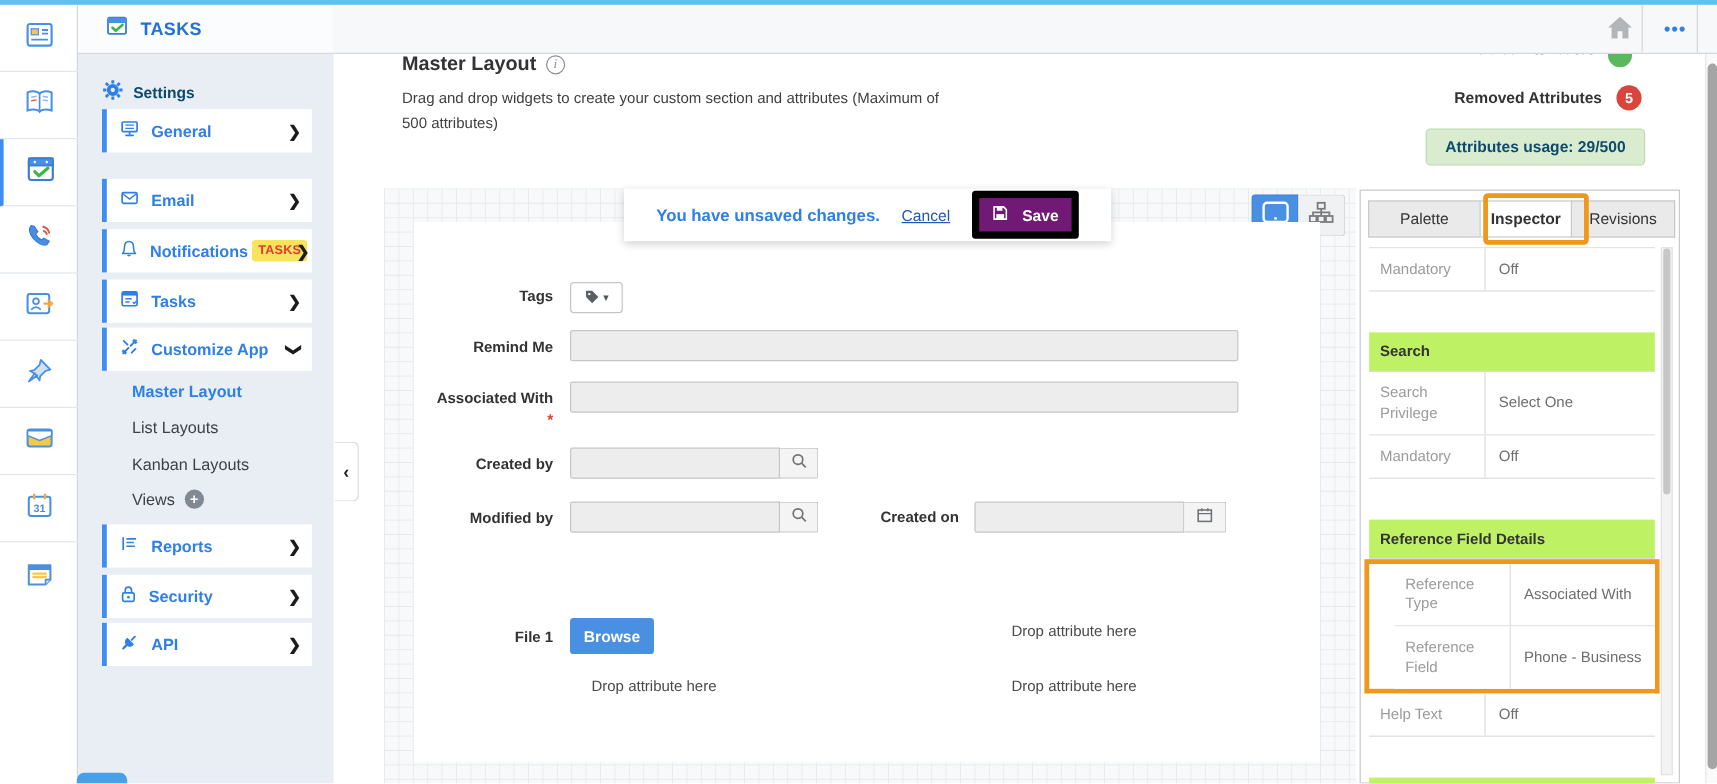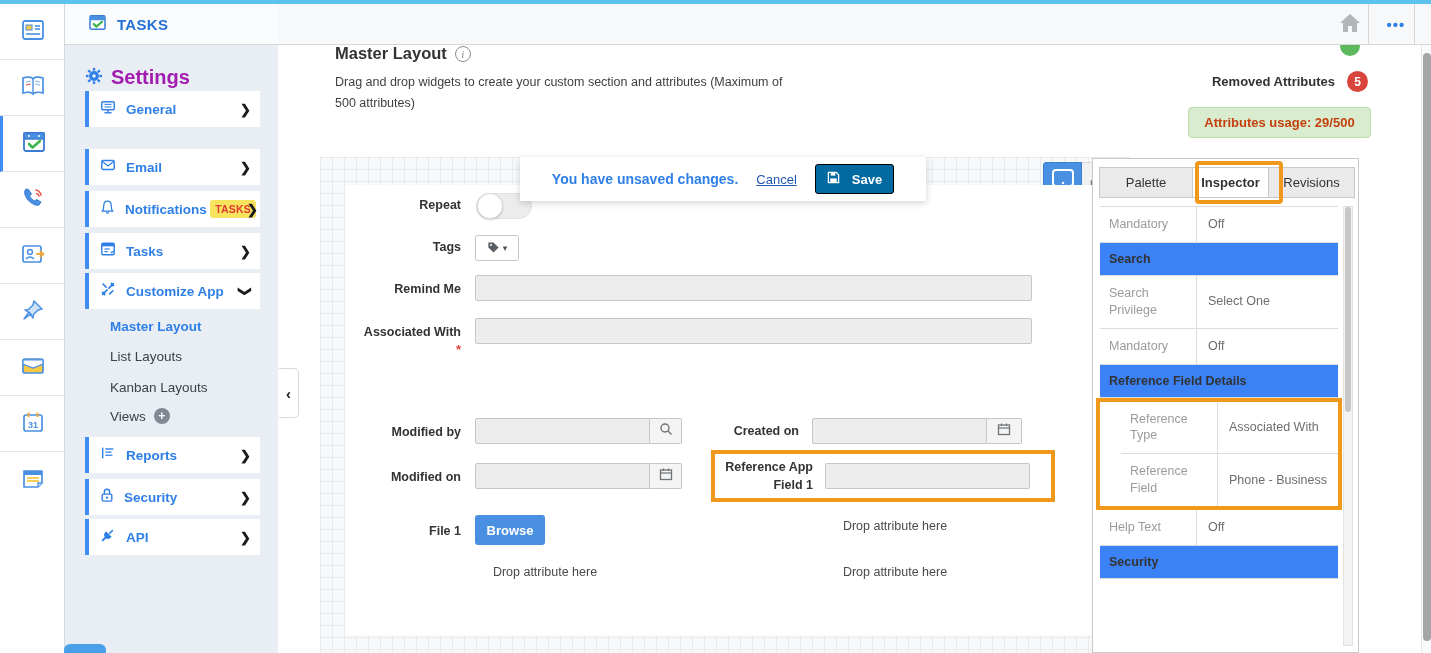--- a/index.html
+++ b/index.html
@@ -16,21 +16,21 @@
   .rail-cell { width:65px; height:56px; border-bottom:1px solid #e2e6ea; display:flex; align-items:center; justify-content:center; cursor:pointer; }
   .rail-cell.active { border-left:3px solid #3f8cf3; }
   .rail-cell:nth-child(n+7){ border-bottom:1px solid #e2e6ea; }
   .rail-cell.blank { border-bottom:none; }
 
   
   .sidebar { left:65px; top:4px; width:213px; height:649px; background:#e9edf4; z-index:3; }
   .sb-header { position:absolute; left:0; top:0; width:213px; height:41px; background:#fbfcfd; border-bottom:1px solid #d5d9de; display:flex; align-items:center; padding-left:22px; }
   .sb-title { color:#2471d6; font-size:15px; font-weight:bold; margin-left:9px; letter-spacing:.3px; }
   .settings-row { position:absolute; left:20px; top:62px; display:flex; align-items:center; }
-  .settings-label { color:#a21caf; font-size:20px; font-weight:bold; margin-left:8px; }
+  .settings-label { color:#0c4a6e; font-size:13px; font-weight:bold; margin-left:8px; }
   .sb-divider { position:absolute; left:20px; top:94px; width:175px; height:1px; background:#d6dbe3; }
   .card { position:absolute; left:20px; width:175px; height:36px; background:#fff; border-left:4px solid #3f8cf3; display:flex; align-items:center; padding-left:11px; cursor:pointer; }
   .card-label { color:#2e7fe6; font-size:13.5px; font-weight:bold; margin-left:10px; white-space:nowrap; }
   .chev { position:absolute; right:9px; color:#1b1b1b; font-size:13px; font-weight:bold; }
   .chev.down { transform:rotate(90deg); }
   .beta { position:absolute; right:4px; background:#f8e35c; color:#e03c31; font-size:10.5px; font-weight:bold; padding:3px 5px; border-radius:3px; letter-spacing:.2px; }
   .beta + .chev { right:2px; z-index:2; }
   .subitem { position:absolute; left:45px; font-size:13.5px; color:#3c4248; cursor:pointer; white-space:nowrap; display:flex; align-items:center; }
   .subitem.active { color:#2e7fe6; font-weight:bold; }
   .plus-circle { width:16px; height:16px; border-radius:50%; background:#818a92; color:#fff; font-size:12px; display:flex; align-items:center; justify-content:center; margin-left:8px; font-weight:bold; }
@@ -48,21 +48,21 @@
   .page-title { font-size:16.5px; font-weight:bold; color:#333; }
   .info-icon { width:16px; height:16px; border:1px solid #8d8d8d; border-radius:50%; color:#8d8d8d; font-size:11px; font-style:italic; font-family:"Liberation Serif",serif; display:flex; align-items:center; justify-content:center; margin-left:8px; }
   .page-desc { left:335px; top:72px; width:468px; font-size:12.5px; color:#3f3f3f; line-height:1.65; z-index:2; }
 
   
   .attr-row { z-index:1; font-size:13px; font-weight:bold; color:#333; }
   .attr-enabled-label { left:1150px; top:33px; width:180px; text-align:right; }
   .attr-enabled-badge { left:1340px; top:36px; width:20px; height:20px; border-radius:50%; background:#5cb85c; }
   .attr-removed-label { left:1155px; top:74px; width:180px; text-align:right; }
   .attr-removed-badge { left:1347px; top:71px; width:21px; height:21px; border-radius:50%; background:#d9453d; color:#fff; font-size:12px; font-weight:bold; display:flex; align-items:center; justify-content:center; }
-  .usage-pill { left:1188px; top:107px; width:183px; height:31px; background:#d9ecd0; border:1px solid #bcdcab; border-radius:4px; color:#c2410c; font-size:13px; font-weight:bold; display:flex; align-items:center; justify-content:center; }
+  .usage-pill { left:1188px; top:107px; width:183px; height:31px; background:#d9ecd0; border:1px solid #bcdcab; border-radius:4px; color:#0c4a6e; font-size:13px; font-weight:bold; display:flex; align-items:center; justify-content:center; }
 
   
   .canvas { left:320px; top:157px; width:810px; height:496px; background-color:#f8f9fa;
     background-image:linear-gradient(#e8eaec 1px, transparent 1px), linear-gradient(90deg,#e8eaec 1px, transparent 1px);
     background-size:12px 12px; z-index:1; }
   .form-panel { position:absolute; left:25px; top:28px; width:755px; height:450px; background:#fff; }
 
   .frow { position:absolute; display:flex; align-items:flex-start; }
   .flabel { width:130px; text-align:right; padding-right:14px; font-size:12.5px; font-weight:bold; color:#333; padding-top:6px; line-height:1.3; }
   .tinput { height:26px; background:#ededed; border:1px solid #c6c6c6; border-radius:2px; }
@@ -87,37 +87,37 @@
   
   .vtoggle { position:absolute; left:723px; top:5px; display:flex; }
   .vbtn { width:39px; height:35px; display:flex; align-items:center; justify-content:center; cursor:pointer; }
   .vbtn.active { background:#4a90e2; border:1px solid #3c7fd0; border-radius:3px 0 0 3px; }
   .vbtn.idle { background:#f0f1f2; border:1px solid #d7d9db; border-left:none; border-radius:0 3px 3px 0; }
 
   
   .unsaved { left:520px; top:157px; width:406px; height:44px; background:#fff; box-shadow:0 2px 7px rgba(0,0,0,.18); display:flex; align-items:center; justify-content:center; gap:18px; z-index:6; }
   .unsaved-msg { color:#2e7fe6; font-size:14px; font-weight:bold; }
   .cancel-link { color:#2457b0; font-size:13px; text-decoration:underline; cursor:pointer; }
-  .save-btn { background:#0369a1; border:1px solid #000000; color:#fff; font-size:13px; font-weight:bold; border-radius:3px; padding:6px 11px; display:flex; align-items:center; gap:12px; cursor:pointer; }
-
-  
-  .panel { left:1092px; top:158px; width:267px; height:495px; background:#fff; border:1px solid #c9c9c9; z-index:2; }
+  .save-btn { background:#701a75; border:6px solid #000000; color:#fff; font-size:13px; font-weight:bold; border-radius:3px; padding:6px 11px; display:flex; align-items:center; gap:12px; cursor:pointer; }
+
+  
+  .panel { left:1133px; top:158px; width:267px; height:495px; background:#fff; border:1px solid #c9c9c9; z-index:2; }
   .tabs { position:absolute; left:6px; top:8px; display:flex; }
   .tab { height:31px; border:1px solid #c9c9c9; background:#eaeaea; color:#333; font-size:13px; display:flex; align-items:center; justify-content:center; cursor:pointer; }
   .tab + .tab { border-left:none; }
   .tab.t1 { width:94px; }
   .tab.t2 { width:76px; background:#fff; font-weight:bold; }
   .tab.t3 { width:86px; }
   .tab-hl { position:absolute; left:96px; top:-6px; width:88px; height:43px; border:4px solid #f0981c; border-radius:4px; pointer-events:none; }
 
   .itable { position:absolute; left:7px; top:47px; width:238px; border-top:1px solid #dcdcdc; font-size:12.5px; }
   .irow { display:flex; border-bottom:1px solid #dcdcdc; background:#fff; }
   .ilabel { width:97px; border-right:1px solid #dcdcdc; color:#9b9b9b; padding:9px 4px 9px 9px; line-height:1.35; }
   .ivalue { flex:1; color:#6e6e6e; padding:9px 4px 9px 11px; line-height:1.35; display:flex; align-items:center; }
-  .iheader { background:#3b82f6; color:#333; font-weight:bold; padding:9px 9px; border-bottom:1px solid #dcdcdc; }
+  .iheader { background:#bef264; color:#333; font-weight:bold; padding:9px 9px; border-bottom:1px solid #dcdcdc;margin-top:34px; }
   .ref-rows { border:4px solid #f0981c; margin:0 -4px;padding-left:21px; }
 
   .panel-scroll { position:absolute; left:250px; top:47px; width:10px; height:440px; background:#f3f3f3; border:1px solid #e2e2e2; }
   .panel-thumb { position:absolute; left:1px; top:0; width:6px; height:205px; background:#c7c7c7; border-radius:3px; }
 
   
   .page-scroll { left:1421px; top:45px; width:10px; height:608px; background:#fafafa; border-left:1px solid #e6e6e6; z-index:8; }
   .page-thumb { position:absolute; left:1px; top:8px; width:8px; height:588px; background:#a5a5a5; border-radius:4px; }
 
   .bottom-nub { left:64px; top:644px; width:42px; height:9px; background:#4aa0e8; border-radius:6px 6px 0 0; z-index:5; }
@@ -409,26 +409,20 @@
               <rect x="8.2" y="13" width="5.5" height="5" fill="none" stroke="#797c7f" stroke-width="1.5"></rect>
               <rect x="15" y="13" width="5.5" height="5" fill="none" stroke="#797c7f" stroke-width="1.5"></rect>
               <path d="M11 7 V10 M4.2 13 V10 H17.8 V13 M11 10 V13" fill="none" stroke="#797c7f" stroke-width="1.5"></path>
             </svg>
         </span>
       </div>
     </div>
 
     <div class="form-panel">
 
-      <div class="frow" style="top:6px; left:0;">
-        <div class="flabel">Repeat</div>
-        <div class="toggle" style="margin-left:1px; margin-top:2px;">
-          <div class="knob"></div>
-        </div>
-      </div>
 
       <div class="frow" style="top:48px; left:0;">
         <div class="flabel">Tags</div>
         <div class="tags-btn" style="margin-top:2px;">
           <span>
             <svg width="13" height="13" viewBox="0 0 14 14">
                 <path d="M1.5 1.5 H7 L12.5 7 L7 12.5 L1.5 7 Z" fill="#5a5f64"></path>
                 <circle cx="4.4" cy="4.4" r="1.1" fill="#fff"></circle>
               </svg>
           </span>
@@ -442,20 +436,33 @@
       </div>
 
       <div class="frow" style="top:133px; left:0;">
         <div class="flabel">
           <span>Associated With</span>
           <span class="req">*</span>
         </div>
         <div class="tinput wide"></div>
       </div>
 
+      <div class="frow" style="top:188px; left:0;">
+        <div class="flabel">Created by</div>
+        <div class="grp">
+          <div class="tinput" style="width:175px;"></div>
+          <div class="addon">
+            <span><svg width="14" height="14" viewBox="0 0 14 14">
+                  <circle cx="6" cy="6" r="4" fill="none" stroke="#6e7件3" stroke-width="1.4" stroke-opacity="0"></circle>
+                  <circle cx="6" cy="6" r="4" fill="none" stroke="#6e7377" stroke-width="1.4"></circle>
+                  <line x1="9" y1="9" x2="12.5" y2="12.5" stroke="#6e7377" stroke-width="1.4"></line>
+                </svg></span>
+          </div>
+        </div>
+      </div>
 
       <div class="frow" style="top:233px; left:0;">
         <div class="flabel">Modified by</div>
         <div class="grp">
           <div class="tinput" style="width:175px;"></div>
           <div class="addon">
             <span><svg width="14" height="14" viewBox="0 0 14 14">
                   <circle cx="6" cy="6" r="4" fill="none" stroke="#6e7377" stroke-width="1.4"></circle>
                   <line x1="9" y1="9" x2="12.5" y2="12.5" stroke="#6e7377" stroke-width="1.4"></line>
                 </svg></span>
@@ -468,41 +475,20 @@
             <span><svg width="14" height="14" viewBox="0 0 14 14">
                   <rect x="1.5" y="3" width="11" height="9.5" fill="none" stroke="#6e7377" stroke-width="1.3"></rect>
                   <line x1="1.5" y1="6" x2="12.5" y2="6" stroke="#6e7377" stroke-width="1.2"></line>
                   <line x1="4.5" y1="1.5" x2="4.5" y2="4" stroke="#6e7377" stroke-width="1.2"></line>
                   <line x1="9.5" y1="1.5" x2="9.5" y2="4" stroke="#6e7377" stroke-width="1.2"></line>
                 </svg></span>
           </div>
         </div>
       </div>
 
-      <div class="frow" style="top:278px; left:0;">
-        <div class="flabel">Modified on</div>
-        <div class="grp">
-          <div class="tinput" style="width:175px;"></div>
-          <div class="addon">
-            <span><svg width="14" height="14" viewBox="0 0 14 14">
-                  <rect x="1.5" y="3" width="11" height="9.5" fill="none" stroke="#6e7377" stroke-width="1.3"></rect>
-                  <line x1="1.5" y1="6" x2="12.5" y2="6" stroke="#6e7377" stroke-width="1.2"></line>
-                  <line x1="4.5" y1="1.5" x2="4.5" y2="4" stroke="#6e7377" stroke-width="1.2"></line>
-                  <line x1="9.5" y1="1.5" x2="9.5" y2="4" stroke="#6e7377" stroke-width="1.2"></line>
-                </svg></span>
-          </div>
-        </div>
-        <div class="ref-box">
-          <div class="ref-label">
-            <span>Reference App</span><br>
-            <span>Field 1</span>
-          </div>
-          <div class="tinput" style="width:205px;"></div>
-        </div>
-      </div>
 
       <div class="frow" style="top:330px; left:0;">
         <div class="flabel" style="padding-top:8px;">File 1</div>
         <button class="browse-btn">Browse</button>
       </div>
 
       <div class="drop-text" style="left:120px; top:380px;">Drop attribute here</div>
       <div class="drop-text" style="left:470px; top:334px;">Drop attribute here</div>
       <div class="drop-text" style="left:470px; top:380px;">Drop attribute here</div>
     </div>

